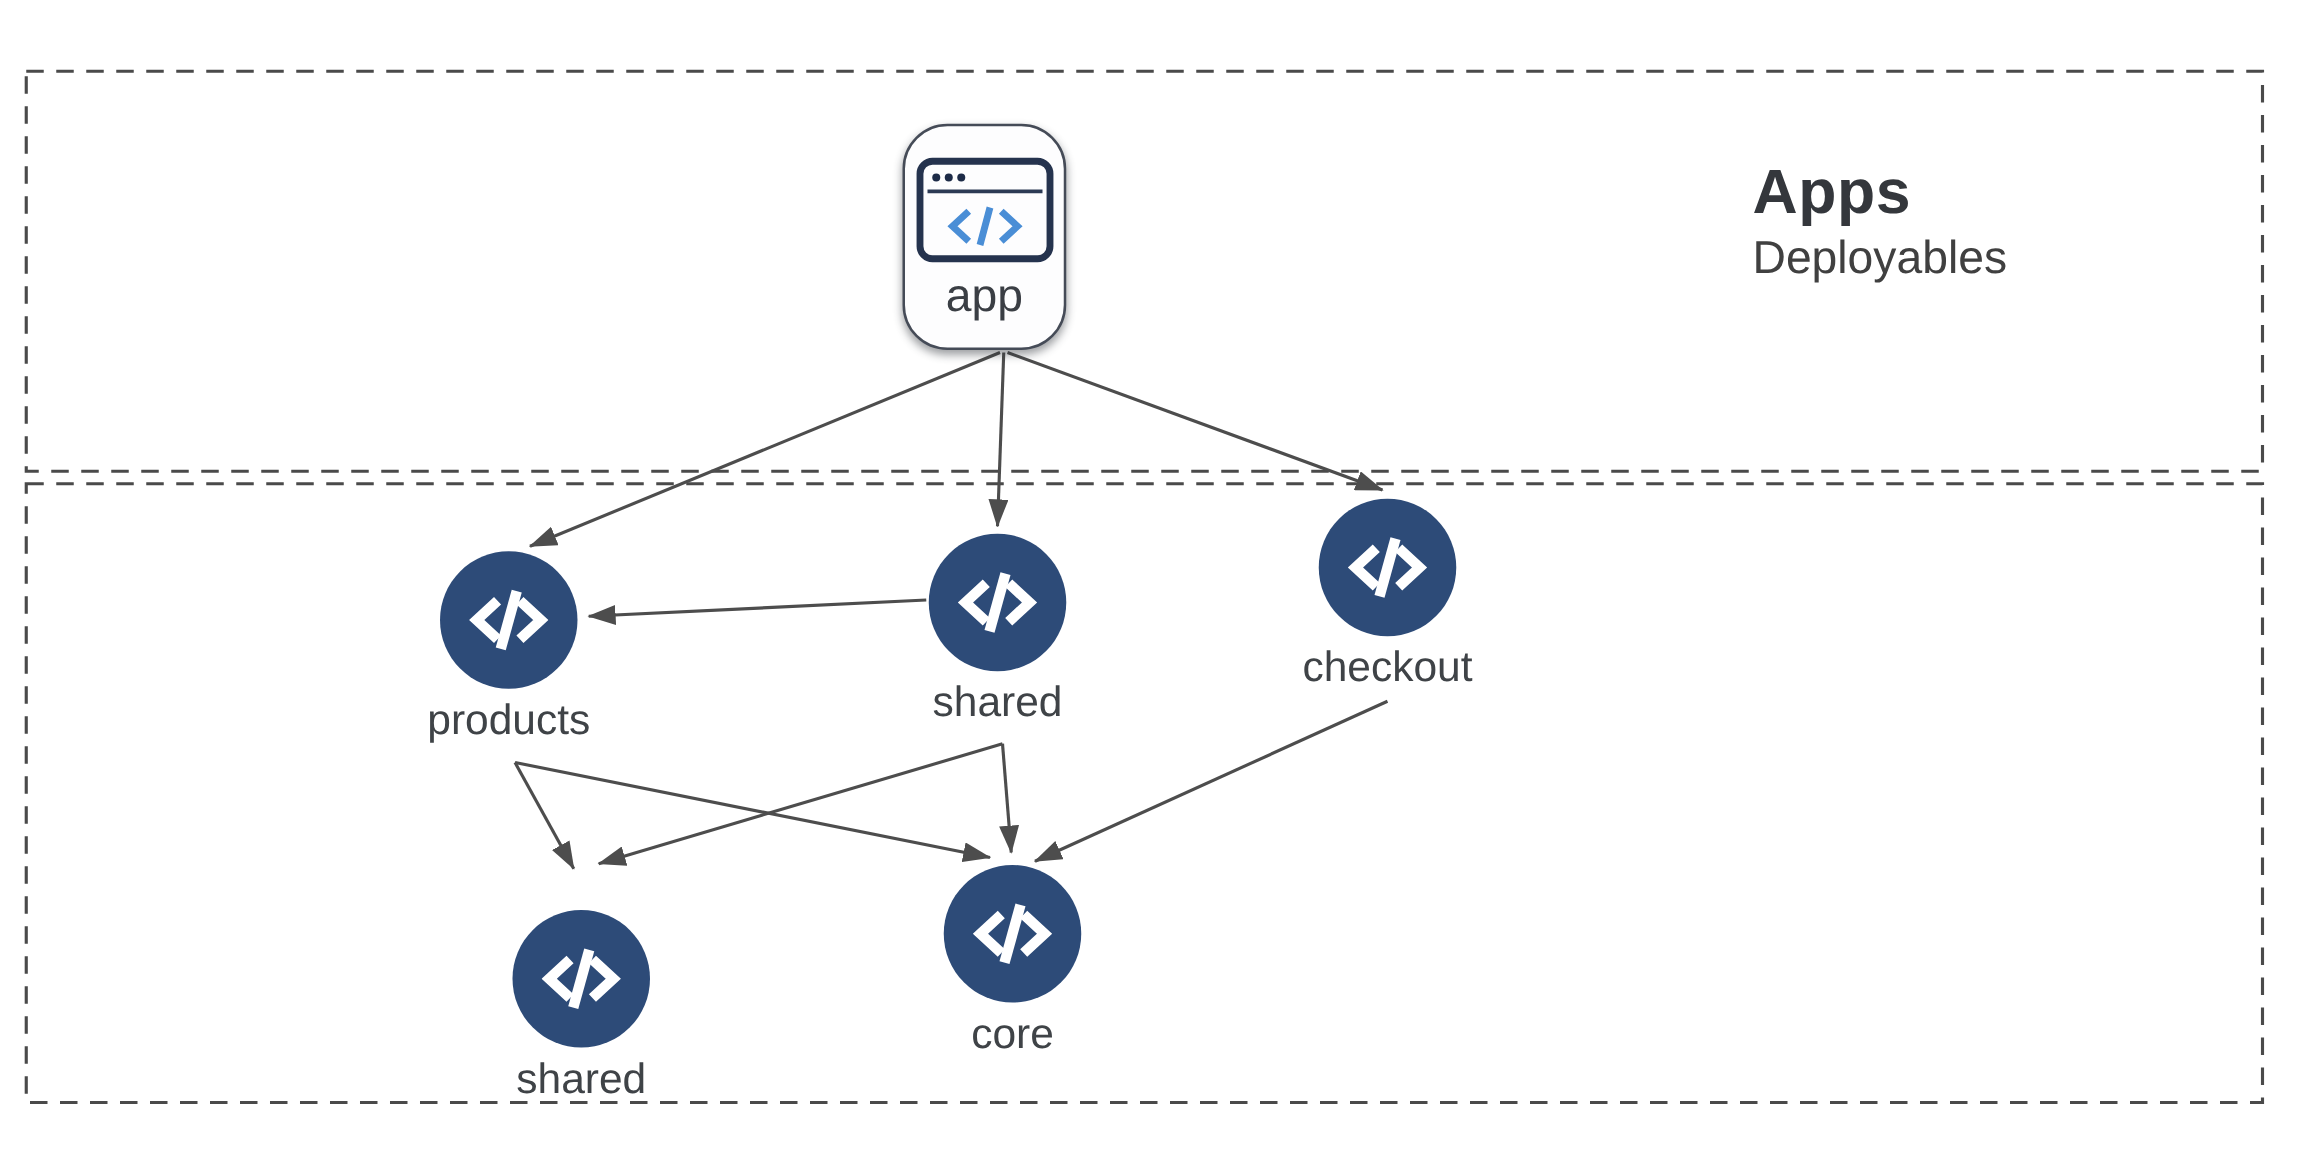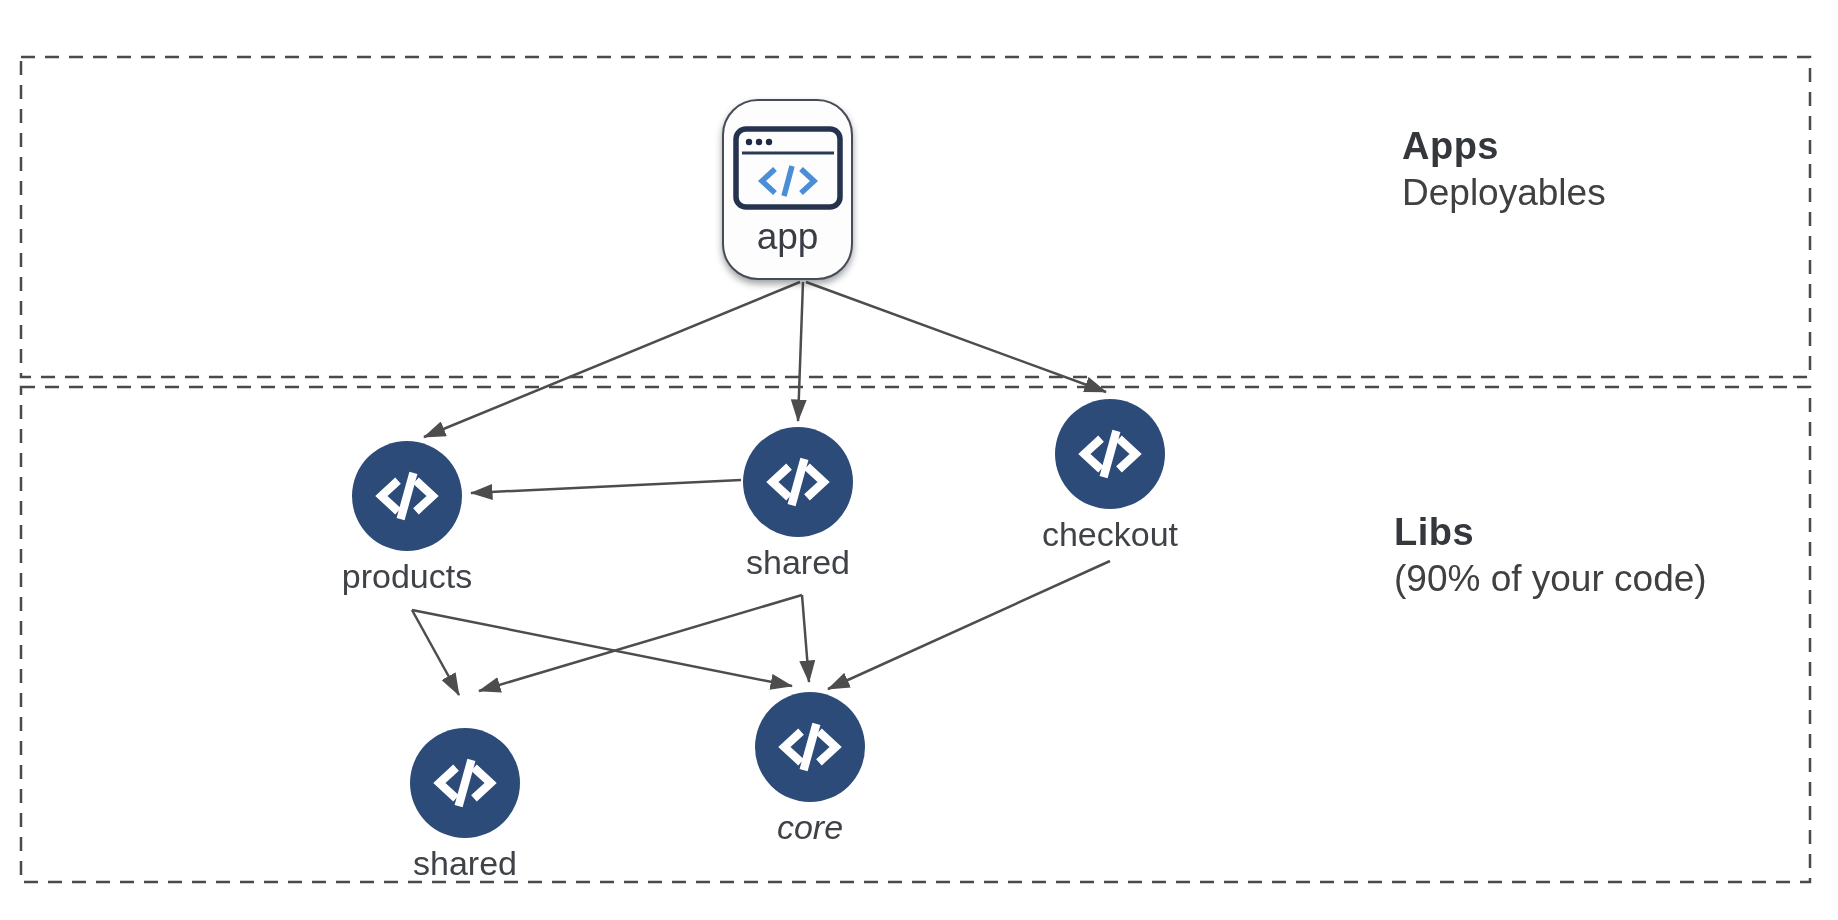--- a/index.html
+++ b/index.html
@@ -14,21 +14,21 @@
   svg.overlay {
     position: absolute;
     left: 0; top: 0;
     width: 1838px; height: 920px;
     z-index: 1;
     pointer-events: none;
   }
   
   .heading { position: absolute; z-index: 2; }
   .heading .title {
-    font-size: 38px; font-weight: 700; color: #34373c; line-height: 1.1;
+    font-size: 50px; font-weight: 700; color: #34373c; line-height: 1.1;
     letter-spacing: 0.5px;
   }
   .heading .subtitle {
     font-size: 37px; font-weight: 400; color: #404040; line-height: 1.2;
     margin-top: 3px;
   }
   .apps-heading { left: 1402px; top: 126px; }
   .libs-heading { left: 1394px; top: 512px; }
 
   
@@ -59,21 +59,21 @@
   }
   .node-circle svg { width: 64px; height: 64px; }
   .node-label {
     margin-top: 6px; font-size: 34px; color: #3f4347; line-height: 1.15;
     white-space: nowrap;
   }
   .g-products { left: 297px; top: 441px; }
   .g-orders   { left: 688px; top: 427px; }
   .g-checkout { left: 1000px; top: 399px; }
   .g-shared   { left: 355px; top: 728px; }
-  .g-core     { left: 700px; top: 692px; font-style: italic; }
+  .g-core     { left: 700px; top: 692px; }
 </style>
 </head>
 <body>
 
 <div class="stage">
 
   <svg class="overlay" viewBox="0 0 1838 920" xmlns="http://www.w3.org/2000/svg">
     <defs>
       <marker id="arrowhead" markerWidth="9" markerHeight="6.4" refX="8.6" refY="3.2" orient="auto" markerUnits="strokeWidth">
         <path d="M0,0 L9,3.2 L0,6.4 z" fill="#4d4d4d"></path>
@@ -95,24 +95,20 @@
     <line x1="412" y1="610" x2="459" y2="695" stroke="#4d4d4d" stroke-width="2.5" marker-end="url(#arrowhead)"></line>
     <line x1="412" y1="610" x2="792" y2="686" stroke="#4d4d4d" stroke-width="2.5" marker-end="url(#arrowhead)"></line>
     <line x1="802" y1="595" x2="479" y2="691" stroke="#4d4d4d" stroke-width="2.5" marker-end="url(#arrowhead)"></line>
     <line x1="802" y1="595" x2="809" y2="682" stroke="#4d4d4d" stroke-width="2.5" marker-end="url(#arrowhead)"></line>
     <line x1="1110" y1="561" x2="828" y2="689" stroke="#4d4d4d" stroke-width="2.5" marker-end="url(#arrowhead)"></line>
   </svg>
 
   <div class="heading apps-heading">
     <div class="title">Apps</div>
     <div class="subtitle">Deployables</div>
-  </div>
-  <div class="heading libs-heading">
-    <div class="title">Libs</div>
-    <div class="subtitle">(90% of your code)</div>
   </div>
 
   <div class="app-card">
     <svg width="112" height="86" viewBox="0 0 112 86" xmlns="http://www.w3.org/2000/svg">
       <rect x="4" y="4" width="104" height="78" rx="10" fill="none" stroke="#25334e" stroke-width="5.5"></rect>
       <circle cx="17" cy="17" r="3.2" fill="#1d2b47"></circle>
       <circle cx="27" cy="17" r="3.2" fill="#1d2b47"></circle>
       <circle cx="37" cy="17" r="3.2" fill="#1d2b47"></circle>
       <line x1="10" y1="28" x2="102" y2="28" stroke="#2c3a54" stroke-width="3"></line>
       <polyline points="43,44 30,56 43,68" fill="none" stroke="#4a8ed6" stroke-width="5.5" stroke-linejoin="miter"></polyline>

